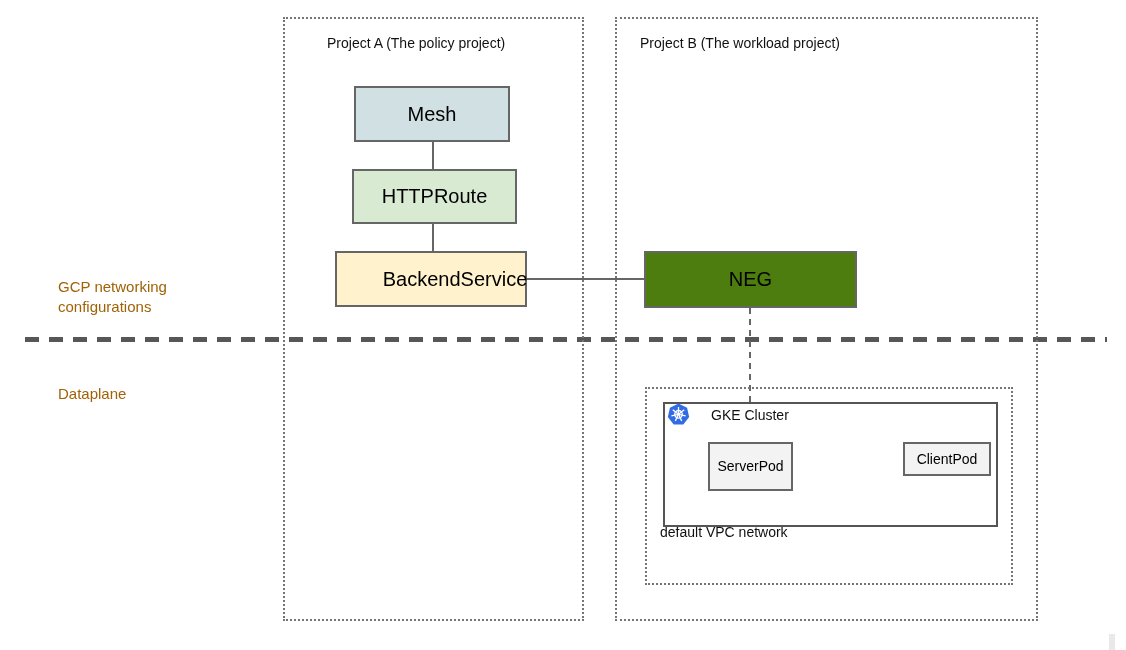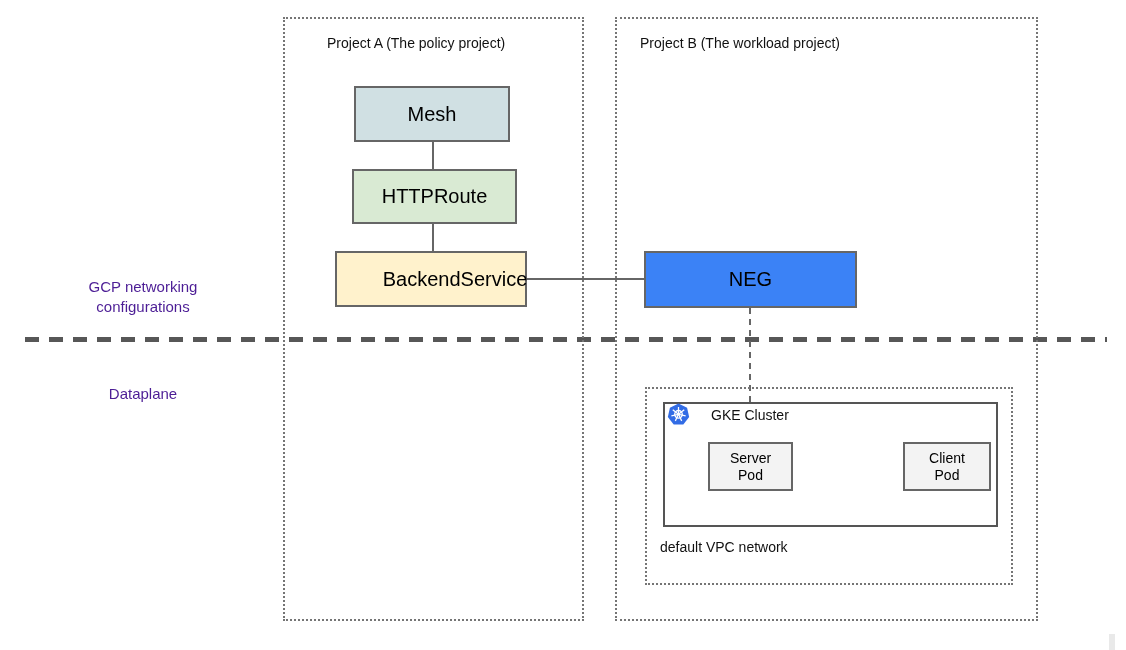--- a/index.html
+++ b/index.html
@@ -26,24 +26,23 @@
   .region-label {
     position: absolute;
     font-size: 14px;
     color: #111111;
     white-space: nowrap;
   }
 
   
   .layer-label {
     position: absolute;
-    color: #4c1d95;
+    color: #a16207;
     font-size: 15px;
     line-height: 20px;
-    text-align: center;
   }
 
   
   .divider {
     position: absolute;
     height: 5px;
     background: repeating-linear-gradient(90deg, #575757 0 14px, transparent 14px 24px);
   }
 
   
@@ -54,21 +53,21 @@
     display: flex;
     align-items: center;
     justify-content: center;
     font-size: 20px;
     color: #000000;
   }
   .pod {
     font-size: 14px;
     line-height: 17px;
     text-align: center;
-    flex-direction: column;
+    flex-direction: row;
     border-width: 2px;
   }
 
   
   .connector-v {
     position: absolute;
     width: 2px;
     background: #666666;
   }
   .connector-h {
@@ -139,26 +138,26 @@
   </div>
 
   <div class="node" style="left: 354px; top: 86px; width: 156px; height: 56px; background: rgb(208, 224, 227);" title="Mesh">
     <span>Mesh</span>
   </div>
 
   <div class="node" style="left: 335px; top: 251px; width: 192px; height: 56px; background: rgb(255, 242, 204); padding-left: 48px;">
     <span>BackendService</span>
   </div>
 
-  <div class="node" style="left: 644px; top: 251px; width: 213px; height: 57px; background: #3b82f6;">
+  <div class="node" style="left: 644px; top: 251px; width: 213px; height: 57px; background: #4d7c0f;">
     <span>NEG</span>
   </div>
 
   <div class="region" style="left:645px; top:387px; width:368px; height:198px;"></div>
-  <div class="vpc-label" style="left:660px; top:539px;text-align:center;">default VPC network</div>
+  <div class="vpc-label" style="left:660px; top:524px;text-align:center;">default VPC network</div>
 
   <div class="gke-box" style="left:663px; top:402px; width:335px; height:125px;"></div>
 
   <div class="gke-header" style="left:667px; top:403px;">
     <span style="display:inline-flex;">
       <svg width="23" height="23" viewBox="0 0 22 22" aria-hidden="true">
         <polygon points="11,0.5 19.2,4.45 21.2,13.3 15.6,20.5 6.4,20.5 0.8,13.3 2.8,4.45" style="fill: rgb(50, 108, 229);"></polygon>
         <g stroke="#ffffff" stroke-width="1.2">
           <line x1="11" y1="10.8" x2="11" y2="3.8"></line>
           <line x1="11" y1="10.8" x2="16.47" y2="6.44"></line>
@@ -173,20 +172,20 @@
       </svg>
     </span>
     <span class="gke-title">GKE Cluster</span>
   </div>
 
   <div class="node pod" style="left: 708px; top: 442px; width: 85px; height: 49px; background: rgb(243, 243, 243);">
     <span>Server</span>
     <span>Pod</span>
   </div>
 
-  <div class="node pod" style="left: 903px; top: 442px; width: 88px; height: 49px; background: rgb(243, 243, 243);">
+  <div class="node pod" style="left: 903px; top: 442px; width: 88px; height: 34px; background: rgb(243, 243, 243);">
     <span>Client</span>
     <span>Pod</span>
   </div>
 
   <div class="scrollbar-thumb" style="left:1109px; top:634px; width:6px; height:16px;"></div>
 
 </div>
 
 </body></html>

